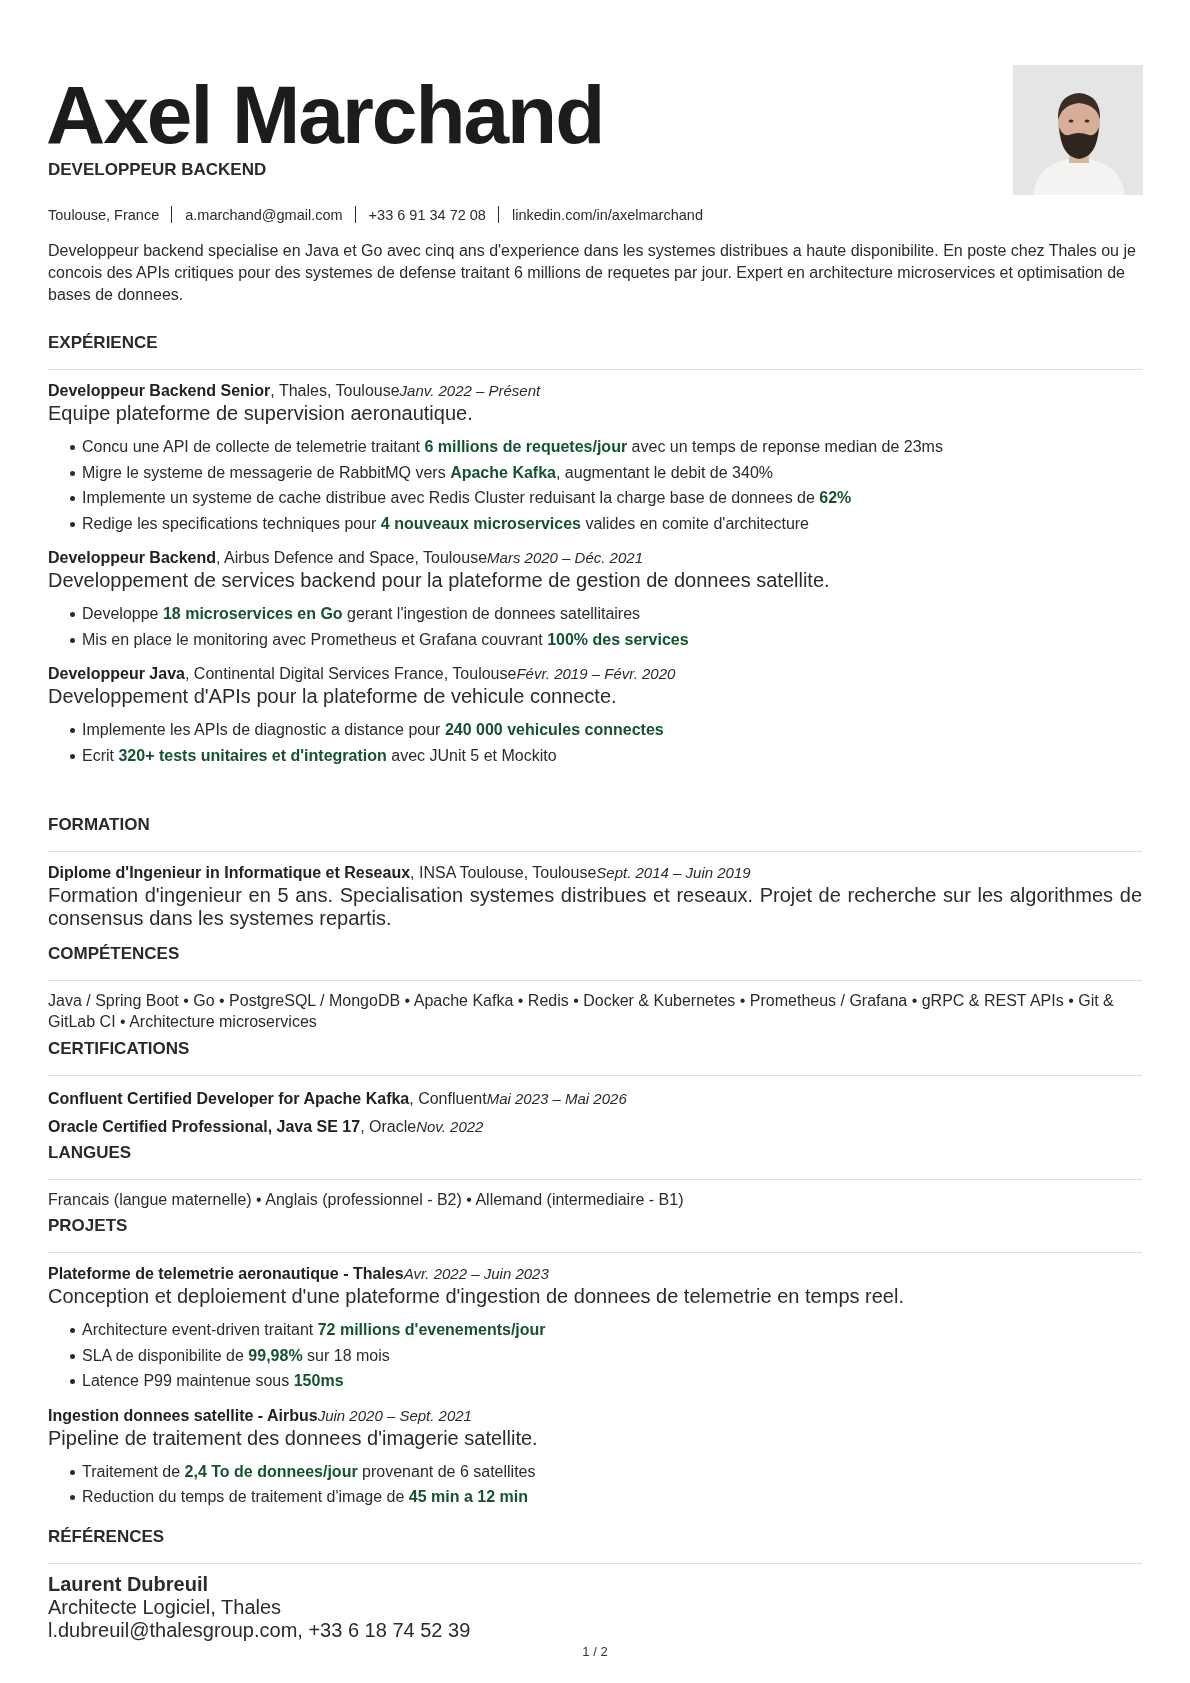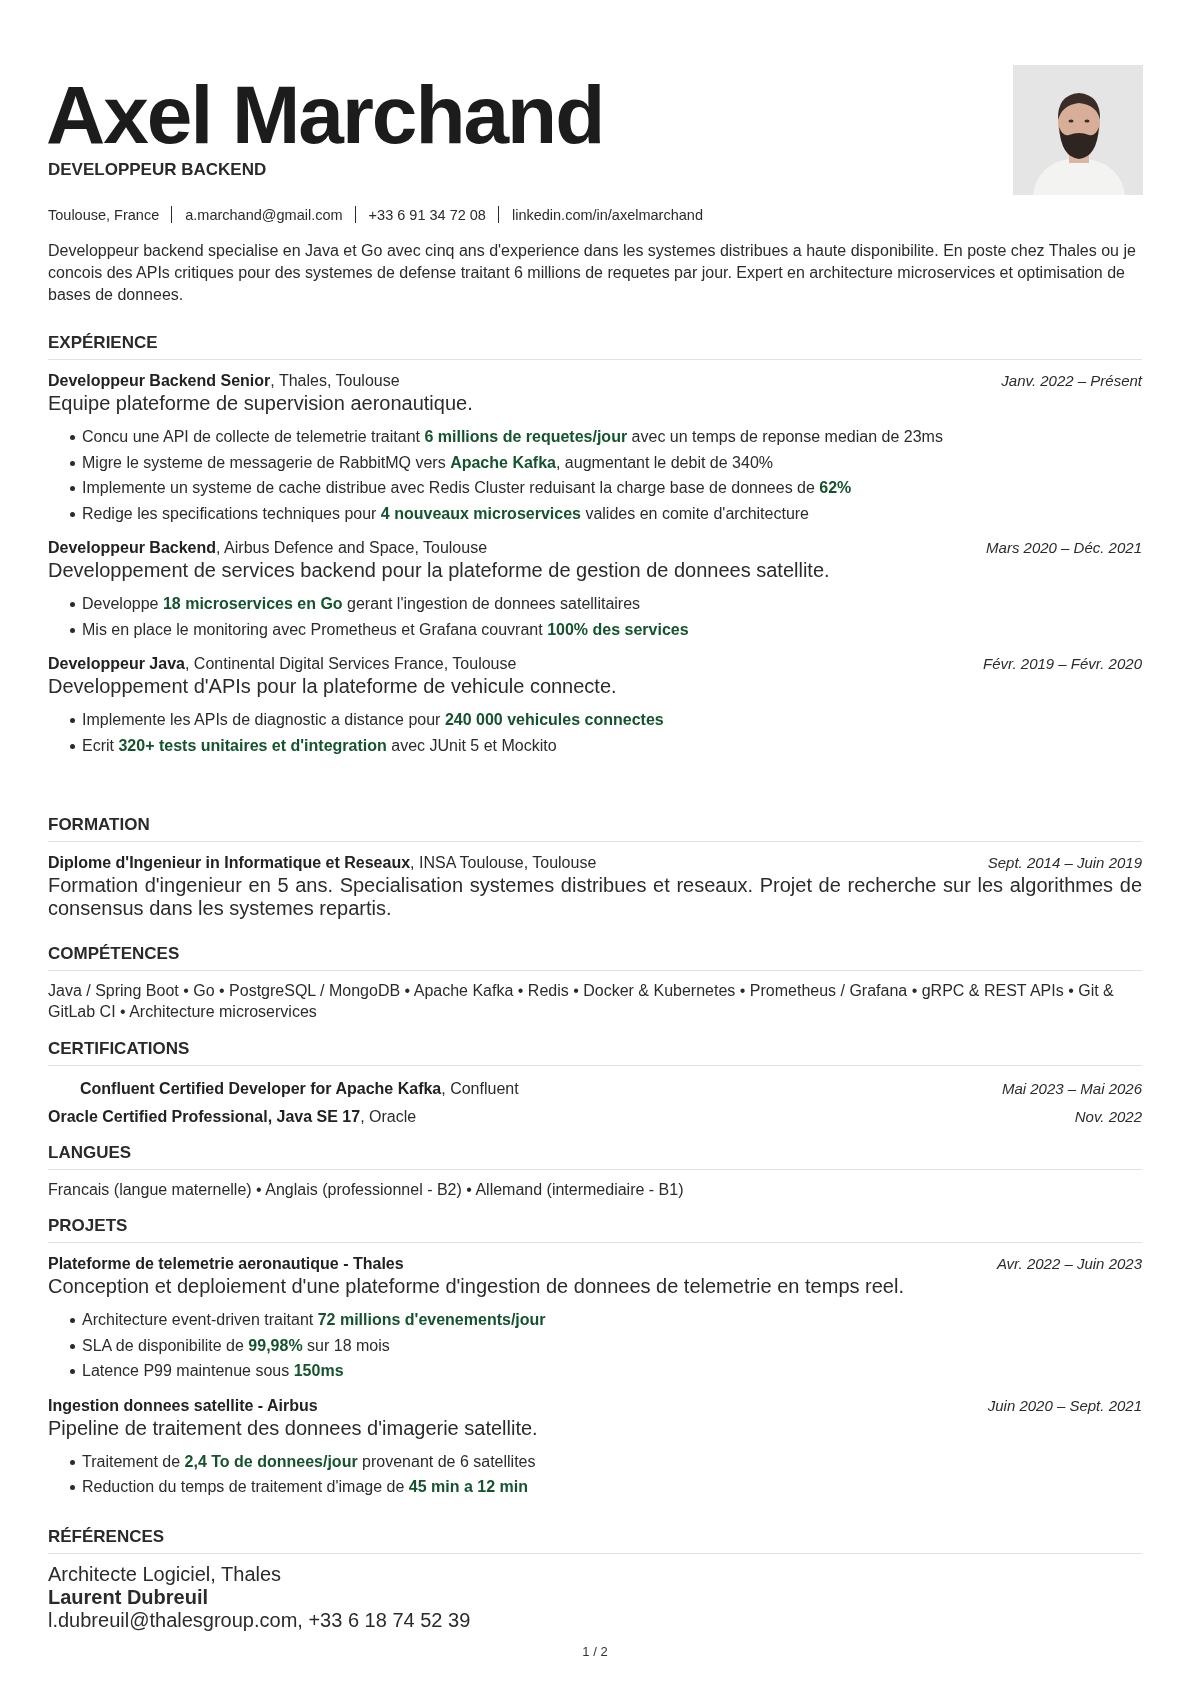--- a/index.html
+++ b/index.html
@@ -33,26 +33,26 @@
     background: #e6e7e6; overflow: hidden;
   }
   .summary {
     position: absolute; left: 0; top: 223px; width: 1094px;
     font-size: 16px; line-height: 22px; color: #2b2b2b;
   }
 
   .section { position: absolute; left: 0; width: 1094px; }
   .sec-head {
     font-size: 17px; font-weight: 700; color: #2a2a2a;
-    padding-bottom: 6px; border-bottom: 1.5px solid #e2e2e2; margin-bottom: 9px;
+    padding-bottom: 16px; border-bottom: 1.5px solid #e2e2e2; margin-bottom: 9px;
     line-height: 20px;
   }
   .entry { position: relative; }
   .entry-line {
-    display: flex; justify-content: space-between; align-items: baseline;
+    display: flex; justify-content: flex-start; align-items: baseline;
     font-size: 16px; line-height: 23px;
   }
   .entry-line b { font-weight: 700; color: #222; }
   .date { font-style: italic; font-size: 15px; color: #2b2b2b; white-space: nowrap; }
   .desc { font-size: 20px; line-height: 23px; }
   .desc.justify { text-align: justify; }
   ul.bullets { margin: 9px 0 10px 0; padding: 0 0 0 34px; list-style: none; }
   ul.bullets li {
     font-size: 16px; line-height: 25.5px; position: relative;
   }
@@ -152,21 +152,21 @@
     </div>
   </div>
 
   <div class="section" style="top:927px;">
     <div class="sec-head">COMPÉTENCES</div>
     <div class="plain">Java / Spring Boot • Go • PostgreSQL / MongoDB • Apache Kafka • Redis • Docker &amp; Kubernetes • Prometheus / Grafana • gRPC &amp; REST APIs • Git &amp; GitLab CI • Architecture microservices</div>
   </div>
 
   <div class="section" style="top:1022px;">
     <div class="sec-head">CERTIFICATIONS</div>
-    <div class="entry-line" style="line-height:28px;margin-left:32px;">
+    <div class="entry-line" style="line-height:28px;">
       <span><b>Confluent Certified Developer for Apache Kafka</b><span>, Confluent</span></span>
       <span class="date">Mai 2023 – Mai 2026</span>
     </div>
     <div class="entry-line" style="line-height:28px;">
       <span><b>Oracle Certified Professional, Java SE 17</b><span>, Oracle</span></span>
       <span class="date">Nov. 2022</span>
     </div>
   </div>
 
   <div class="section" style="top:1126px;">
@@ -199,20 +199,20 @@
       <ul class="bullets">
         <li><span>Traitement de </span><b>2,4 To de donnees/jour</b><span> provenant de 6 satellites</span></li>
         <li><span>Reduction du temps de traitement d'image de </span><b>45 min a 12 min</b><span></span></li>
       </ul>
     </div>
   </div>
 
   <div class="section" style="top:1510px;">
     <div class="sec-head">RÉFÉRENCES</div>
     <div class="entry">
+      <div class="desc"><b>Laurent Dubreuil</b></div>
       <div class="desc">Architecte Logiciel, Thales</div>
-      <div class="desc"><b>Laurent Dubreuil</b></div>
       <div class="desc">l.dubreuil@thalesgroup.com, +33 6 18 74 52 39</div>
     </div>
   </div>
 </div>
 
 <div class="page-num">1 / 2</div>
 
 </body></html>

